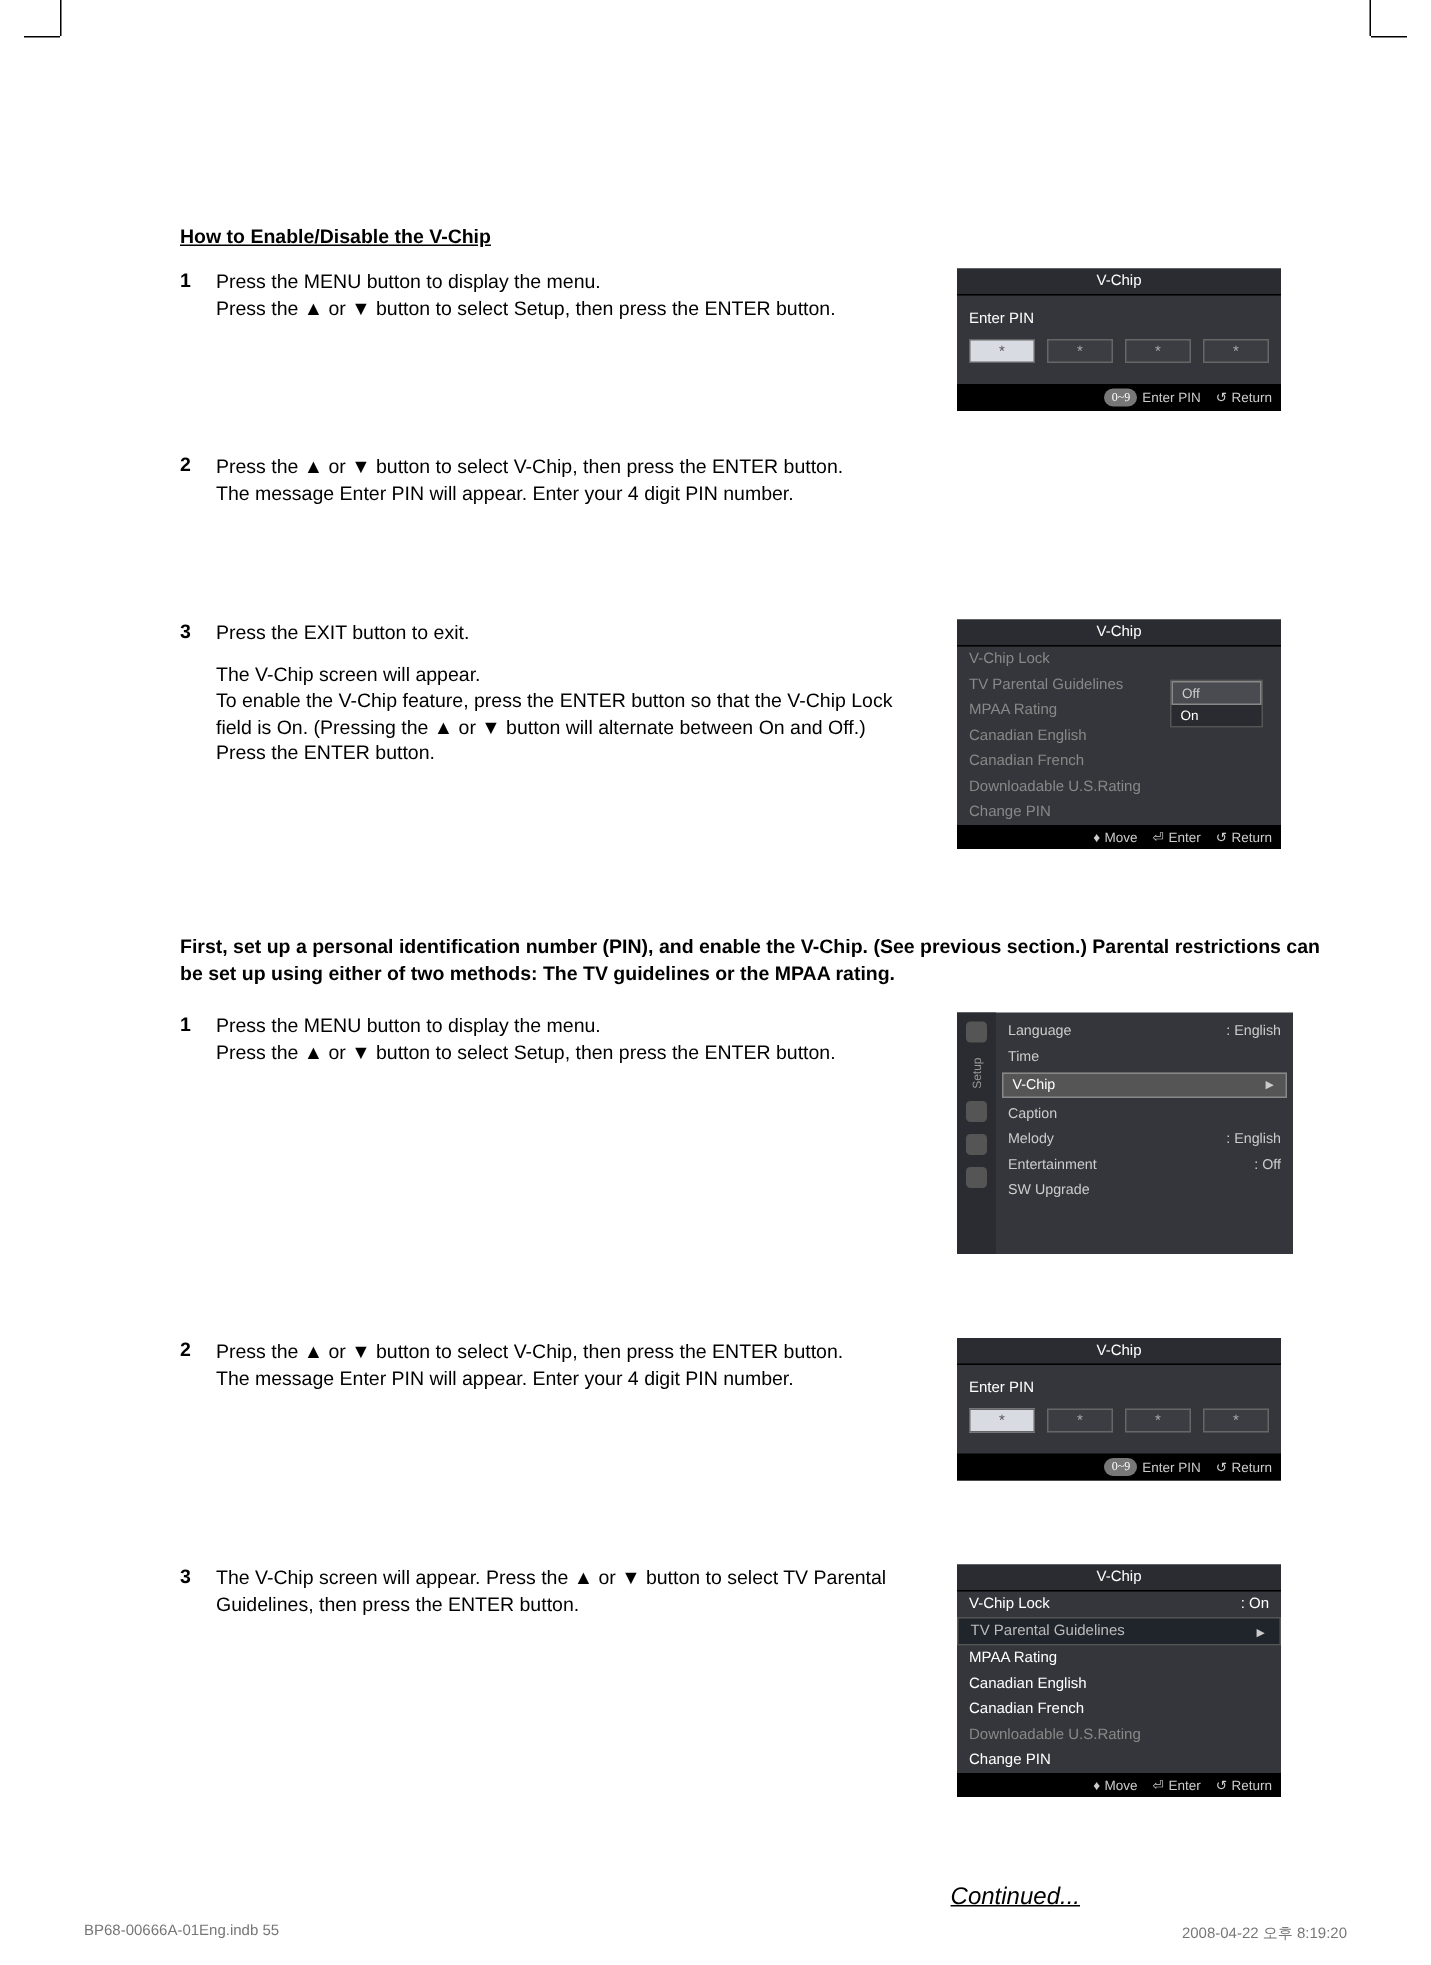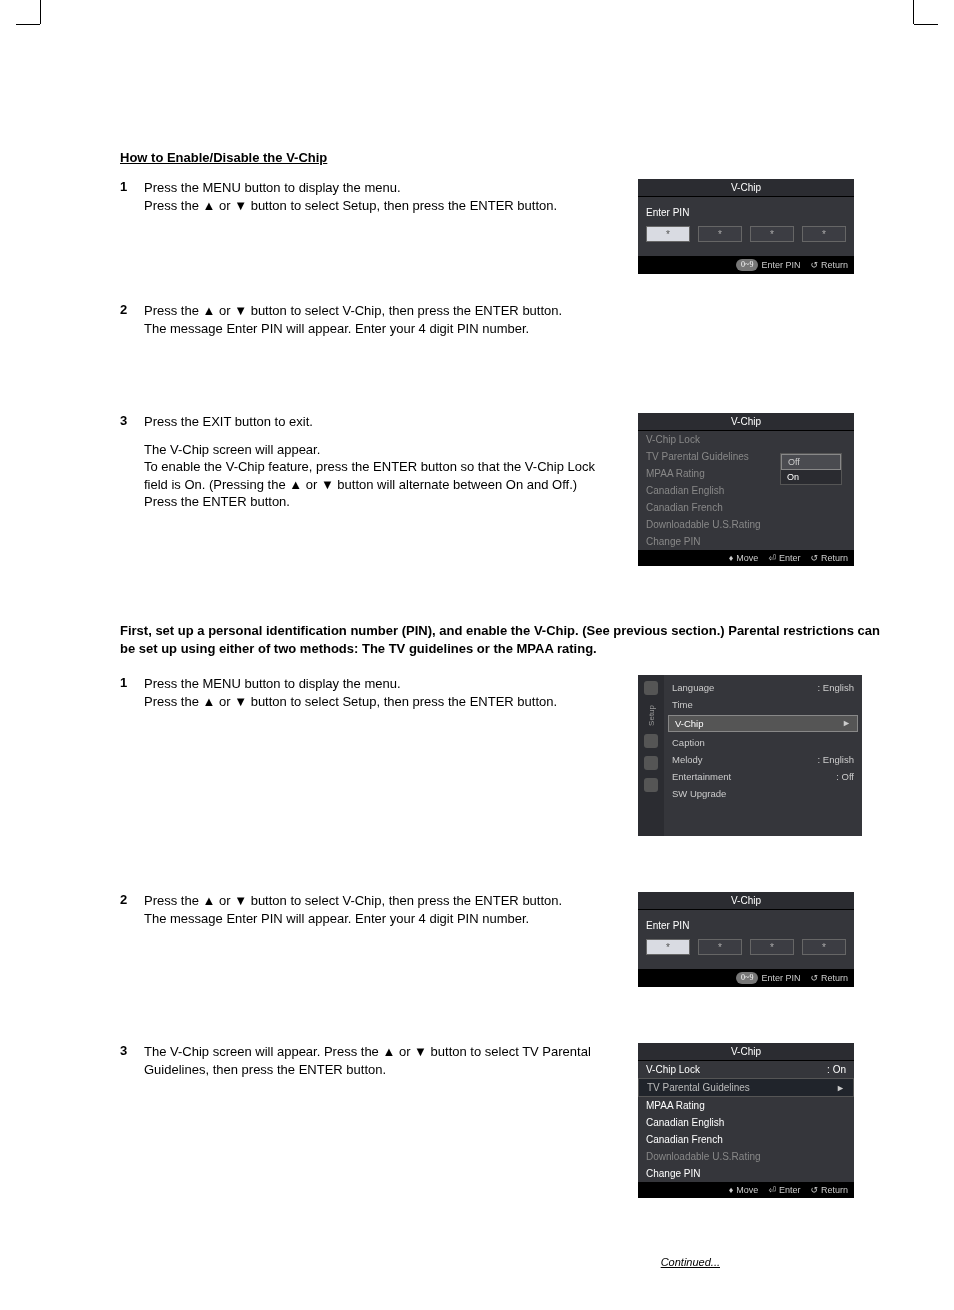--- a/index.html
+++ b/index.html
@@ -41,21 +41,21 @@
   
   .setup-osd{display:flex;background:#35363b;color:#fff;font-size:10px;width:224px;margin-bottom:18px;}
   .setup-side{width:26px;background:#2b2c31;display:flex;flex-direction:column;align-items:center;padding:6px 0;gap:8px;}
   .side-icon{width:14px;height:14px;background:#555;border-radius:3px;}
   .side-label{writing-mode:vertical-rl;transform:rotate(180deg);font-size:8px;color:#999;margin-top:2px;}
   .setup-main{flex:1;padding:4px 0;}
   .setup-main .m-item{display:flex;justify-content:space-between;padding:3px 8px;color:#ccc;font-size:9.5px;}
   .setup-main .m-item.hl{background:#555;border:1px solid #888;margin:2px 4px;padding:2px 6px;color:#fff;}
   .setup-main .m-item .val{color:#ccc;}
   .tri{color:#ccc;font-size:9px;}
-  .continued{font-style:italic;text-decoration:underline;font-size:11px;text-align:right;width:600px;margin-top:40px;}
+  .continued{font-style:italic;text-decoration:underline;font-size:16px;text-align:right;width:600px;margin-top:40px;}
   .printfooter{position:absolute;bottom:14px;left:56px;right:56px;display:flex;justify-content:space-between;font-size:10px;color:#777;}
   .intro{font-weight:bold;margin:0 0 18px 0;line-height:1.35;}
 </style>
 </head>
 <body>
 
 <div class="page">
   <div class="cropmark cm-tl1"></div>
   <div class="cropmark cm-tl2"></div>
   <div class="cropmark cm-tr1"></div>
@@ -300,13 +300,17 @@
               </div>
           </div>
         </div>
       </div>
     </div>
 
     <div class="continued">Continued...</div>
 
   </div>
 
+  <div class="printfooter">
+    <span>BP68-00666A-01Eng.indb   55</span>
+    <span>2008-04-22   오후 8:19:20</span>
+  </div>
 </div>
 
 </body></html>

